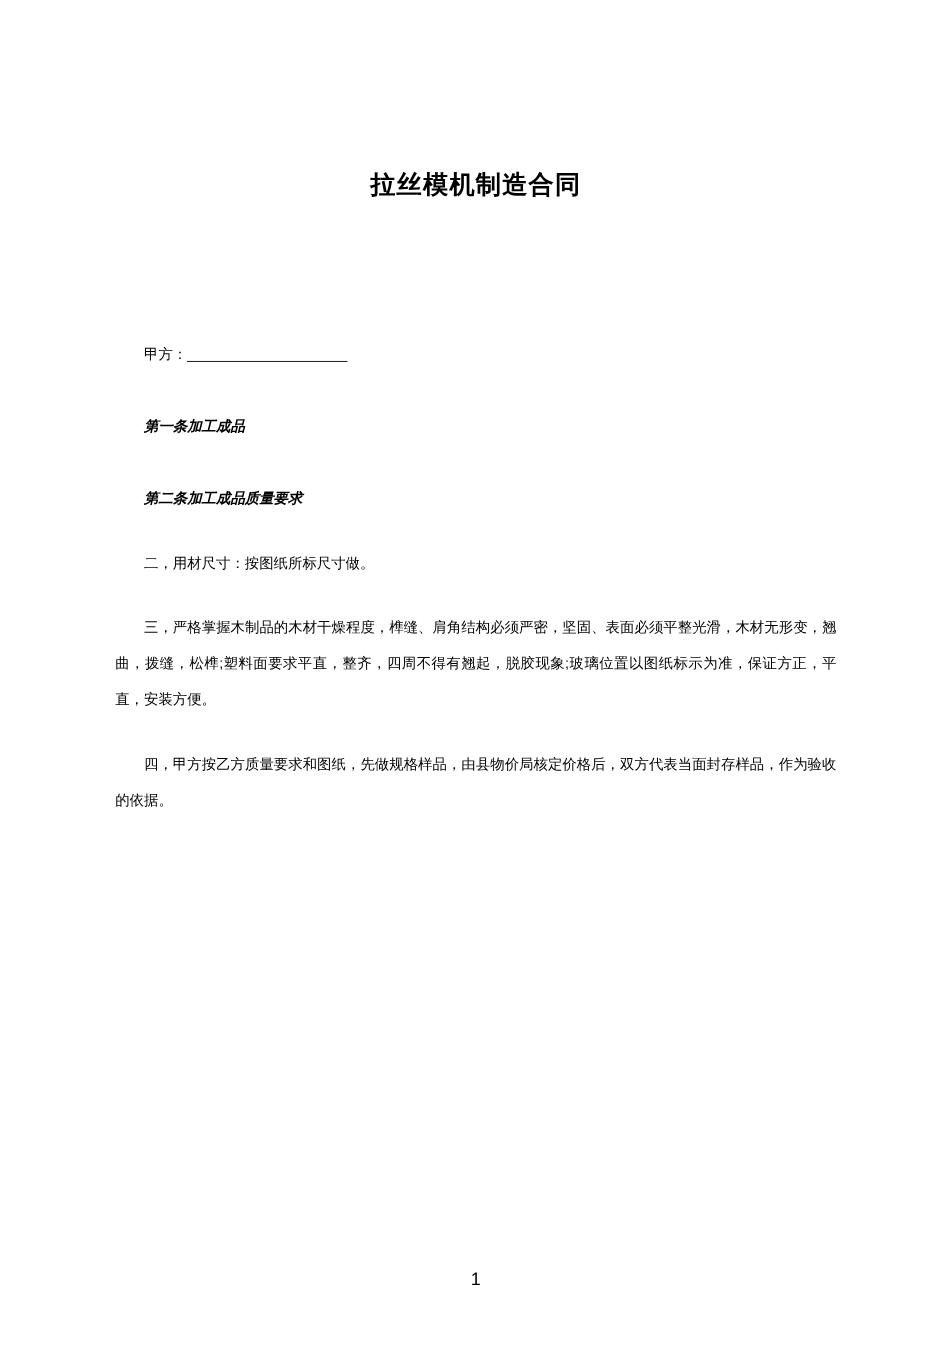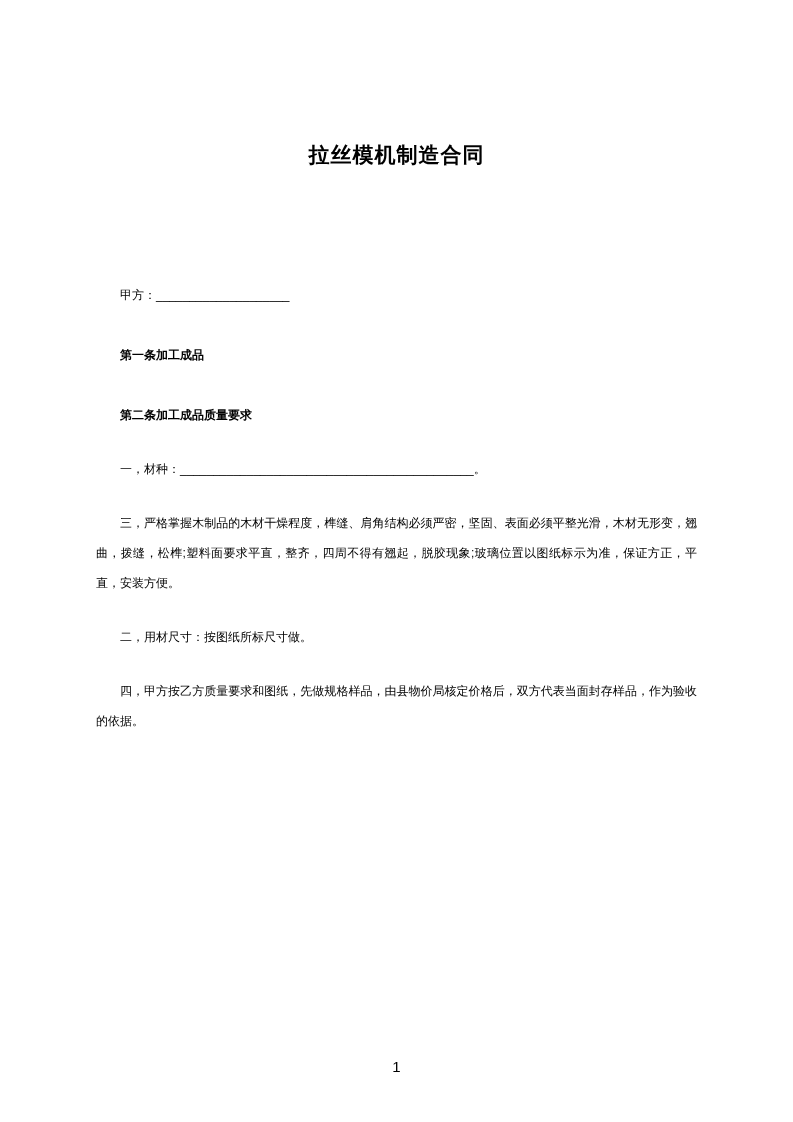--- a/index.html
+++ b/index.html
@@ -33,20 +33,21 @@
     text-align: justify;
     word-break: break-all;
     overflow-wrap: anywhere;
   }
   .para.heading {
     font-weight: bold;
     text-align: left;
   }
   .para.gap-lg {
     margin-top: 30px;
+    font-style: italic;
   }
   .page-number {
     position: absolute;
     bottom: 46px;
     left: 0;
     width: 100%;
     text-align: center;
     font-size: 15px;
     line-height: 18px;
   }
@@ -60,24 +61,23 @@
 
   <p class="para">甲方：____________________</p>
 
 
 
   <p class="para heading gap-lg">第一条加工成品</p>
 
 
   <p class="para heading gap-lg">第二条加工成品质量要求</p>
 
-  <p class="para">一，材种：____________________________________________。</p>
+
+  <p class="para">二，用材尺寸：按图纸所标尺寸做。</p>
 
   <p class="para">三，严格掌握木制品的木材干燥程度，榫缝、肩角结构必须严密，坚固、表面必须平整光滑，木材无形变，翘曲，拨缝，松榫;塑料面要求平直，整齐，四周不得有翘起，脱胶现象;玻璃位置以图纸标示为准，保证方正，平直，安装方便。</p>
-
-  <p class="para">二，用材尺寸：按图纸所标尺寸做。</p>
 
   <p class="para">四，甲方按乙方质量要求和图纸，先做规格样品，由县物价局核定价格后，双方代表当面封存样品，作为验收的依据。</p>
 
 
 </div>
 
 <div class="page-number">1</div>
 
 </body></html>

